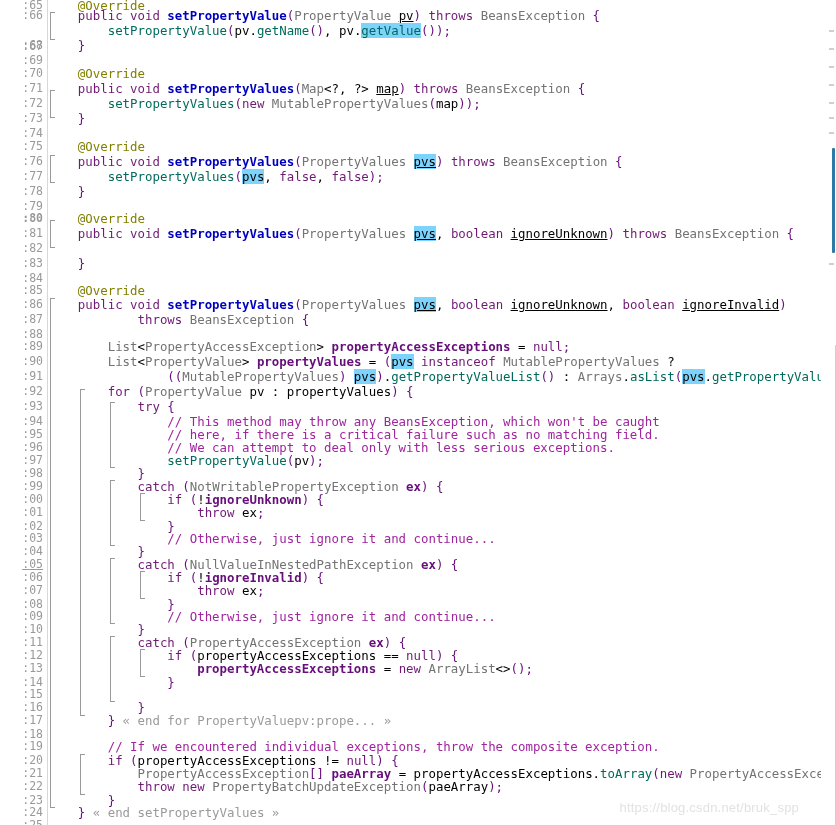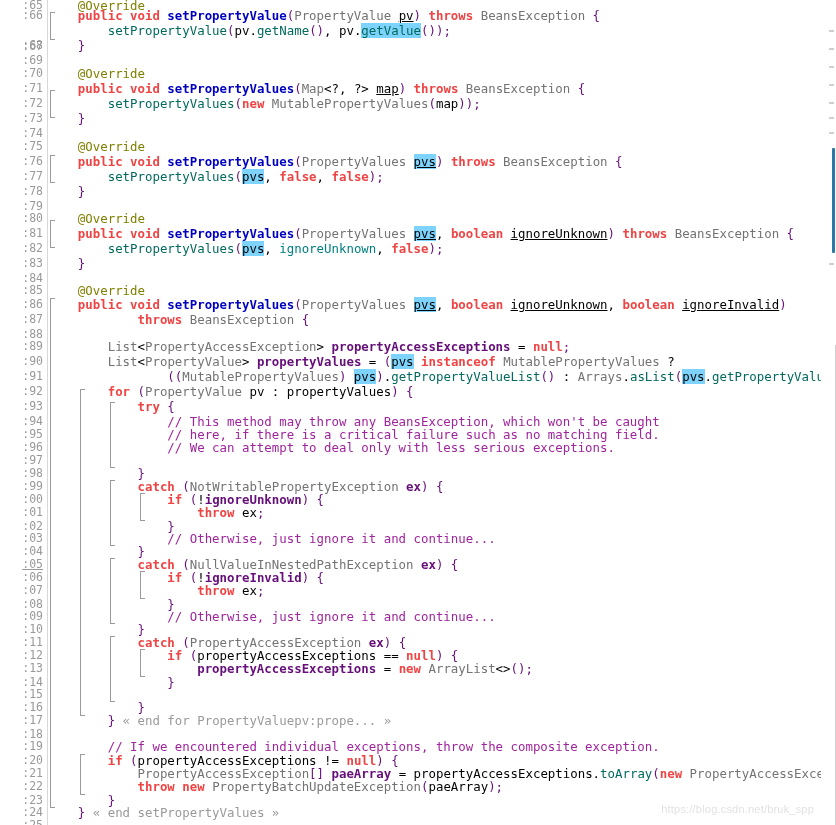--- a/index.html
+++ b/index.html
@@ -78,21 +78,21 @@
     background: #9a9a9a;
   }
   .fold-top, .fold-bot {
     position: absolute;
     height: 1px;
     width: 5px;
     background: #9a9a9a;
   }
 
   
-  .kw       { color: #ef4444; font-weight: bold; }      
+  .kw       { color: #701a75; font-weight: normal; }      
   .mname    { color: #0000c0; font-weight: bold; }      
   .type     { color: #737373; }
   .field    { color: #660e7a; font-weight: bold; }       
   .local    { color: #000000; }
   .anno     { color: #808000; }                          
   .cmtp     { color: #a0249e; }
   .punct    { color: #660e7a; }                          
   .op       { color: #000000; }
   .green    { color: #006a5c; }
   .uline    { text-decoration: underline; }
@@ -128,23 +128,23 @@
   .scroll-border {
     position: absolute;
     right: 0;
     width: 1px;
     background: #d0d0d0;
   }
 
   
   .watermark {
     position: absolute;
-    right: 22px;
+    right: 37px;
     bottom: 10px;
-    font-size: 11px;
+    font-size: 13px;
     color: #e2e2e2;
     font-family: "Liberation Sans", sans-serif;
     letter-spacing: 0.2px;
     z-index: 5;
     user-select: none;
   }
 </style>
 </head>
 <body>
 
@@ -159,21 +159,21 @@
       <div class="gutter-line" style="top: 67px;">70:</div>
       <div class="gutter-line" style="top: 82px; padding-left: 24px;">71:</div>
       <div class="gutter-line" style="top: 97px;">72:</div>
       <div class="gutter-line" style="top: 112px;">73:</div>
       <div class="gutter-line" style="top: 127px;">74:</div>
       <div class="gutter-line" style="top: 140px;">75:</div>
       <div class="gutter-line" style="top: 155px;">76:</div>
       <div class="gutter-line" style="top: 170px;">77:</div>
       <div class="gutter-line" style="top: 185px;">78:</div>
       <div class="gutter-line" style="top: 200px;">79:</div>
-      <div class="gutter-line" style="top: 212px;">80:</div>
+      <div class="gutter-line" style="top: 212px; font-weight: bold;">80:</div>
       <div class="gutter-line" style="top: 227px;">81:</div>
       <div class="gutter-line" style="top: 242px;">82:</div>
       <div class="gutter-line" style="top: 257px;">83:</div>
       <div class="gutter-line" style="top: 272px;">84:</div>
       <div class="gutter-line" style="top: 284px;">85:</div>
       <div class="gutter-line" style="top: 298px;">86:</div>
       <div class="gutter-line" style="top: 313px;">87:</div>
       <div class="gutter-line" style="top: 328px;">88:</div>
       <div class="gutter-line" style="top: 340px;">89:</div>
       <div class="gutter-line" style="top: 355px;">90:</div>
@@ -302,21 +302,20 @@
     <div class="code-line" style="top:155px;"><span class="kw">    public void </span><span class="mname">setPropertyValues</span><span class="punct">(</span><span class="type">PropertyValues </span><span class="local uline hl">pvs</span><span class="punct">)</span><span class="kw"> throws </span><span class="type">BeansException </span><span class="punct">{</span></div>
 
     <div class="code-line" style="top:185px;"><span class="punct">    }</span></div>
 
     <div class="code-line" style="top:200px;"></div>
 
     <div class="code-line" style="top:212px;"><span class="anno">    @Override</span></div>
 
     <div class="code-line" style="top:227px;"><span class="kw">    public void </span><span class="mname">setPropertyValues</span><span class="punct">(</span><span class="type">PropertyValues </span><span class="local uline hl">pvs</span><span class="op">, </span><span class="kw">boolean </span><span class="local uline">ignoreUnknown</span><span class="punct">)</span><span class="kw"> throws </span><span class="type">BeansException </span><span class="punct">{</span></div>
 
-    <div class="code-line" style="top:242px;"><span class="green">        setPropertyValues</span><span class="punct">(</span><span class="local hl">pvs</span><span class="op">, </span><span class="teal">ignoreUnknown</span><span class="op">, </span><span class="kw">false</span><span class="punct">);</span></div>
 
     <div class="code-line" style="top:257px;"><span class="punct">    }</span></div>
 
     <div class="code-line" style="top:272px;"></div>
 
     <div class="code-line" style="top:284px;"><span class="anno">    @Override</span></div>
 
     <div class="code-line" style="top:298px;"><span class="kw">    public void </span><span class="mname">setPropertyValues</span><span class="punct">(</span><span class="type">PropertyValues </span><span class="local uline hl">pvs</span><span class="op">, </span><span class="kw">boolean </span><span class="local uline">ignoreUnknown</span><span class="op">, </span><span class="kw">boolean </span><span class="local uline">ignoreInvalid</span><span class="punct">)</span></div>
 
     <div class="code-line" style="top:313px;"><span class="kw">            throws </span><span class="type">BeansException </span><span class="punct">{</span></div>
@@ -332,20 +331,21 @@
     <div class="code-line" style="top:385px;"><span class="kw">        for </span><span class="punct">(</span><span class="type">PropertyValue </span><span class="local">pv</span><span class="op"> : </span><span class="local">propertyValues</span><span class="punct">) {</span></div>
 
     <div class="code-line" style="top:400px;"><span class="kw">            try </span><span class="punct">{</span></div>
 
     <div class="code-line" style="top:415px;"><span class="cmtp">                // This method may throw any BeansException, which won't be caught</span></div>
 
     <div class="code-line" style="top:428px;"><span class="cmtp">                // here, if there is a critical failure such as no matching field.</span></div>
 
     <div class="code-line" style="top:441px;"><span class="cmtp">                // We can attempt to deal only with less serious exceptions.</span></div>
 
+    <div class="code-line" style="top:454px;"><span class="green">                setPropertyValue</span><span class="punct">(</span><span class="local">pv</span><span class="punct">);</span></div>
 
     <div class="code-line" style="top:467px;"><span class="punct">            }</span></div>
 
     <div class="code-line" style="top:480px;"><span class="kw">            catch </span><span class="punct">(</span><span class="type">NotWritablePropertyException </span><span class="field">ex</span><span class="punct">) {</span></div>
 
     <div class="code-line" style="top:493px;"><span class="kw">                if </span><span class="punct">(</span><span class="op">!</span><span class="field">ignoreUnknown</span><span class="punct">) {</span></div>
 
     <div class="code-line" style="top:506px;"><span class="kw">                    throw </span><span class="local">ex</span><span class="punct">;</span></div>
 
     <div class="code-line" style="top:520px;"><span class="punct">                }</span></div>

